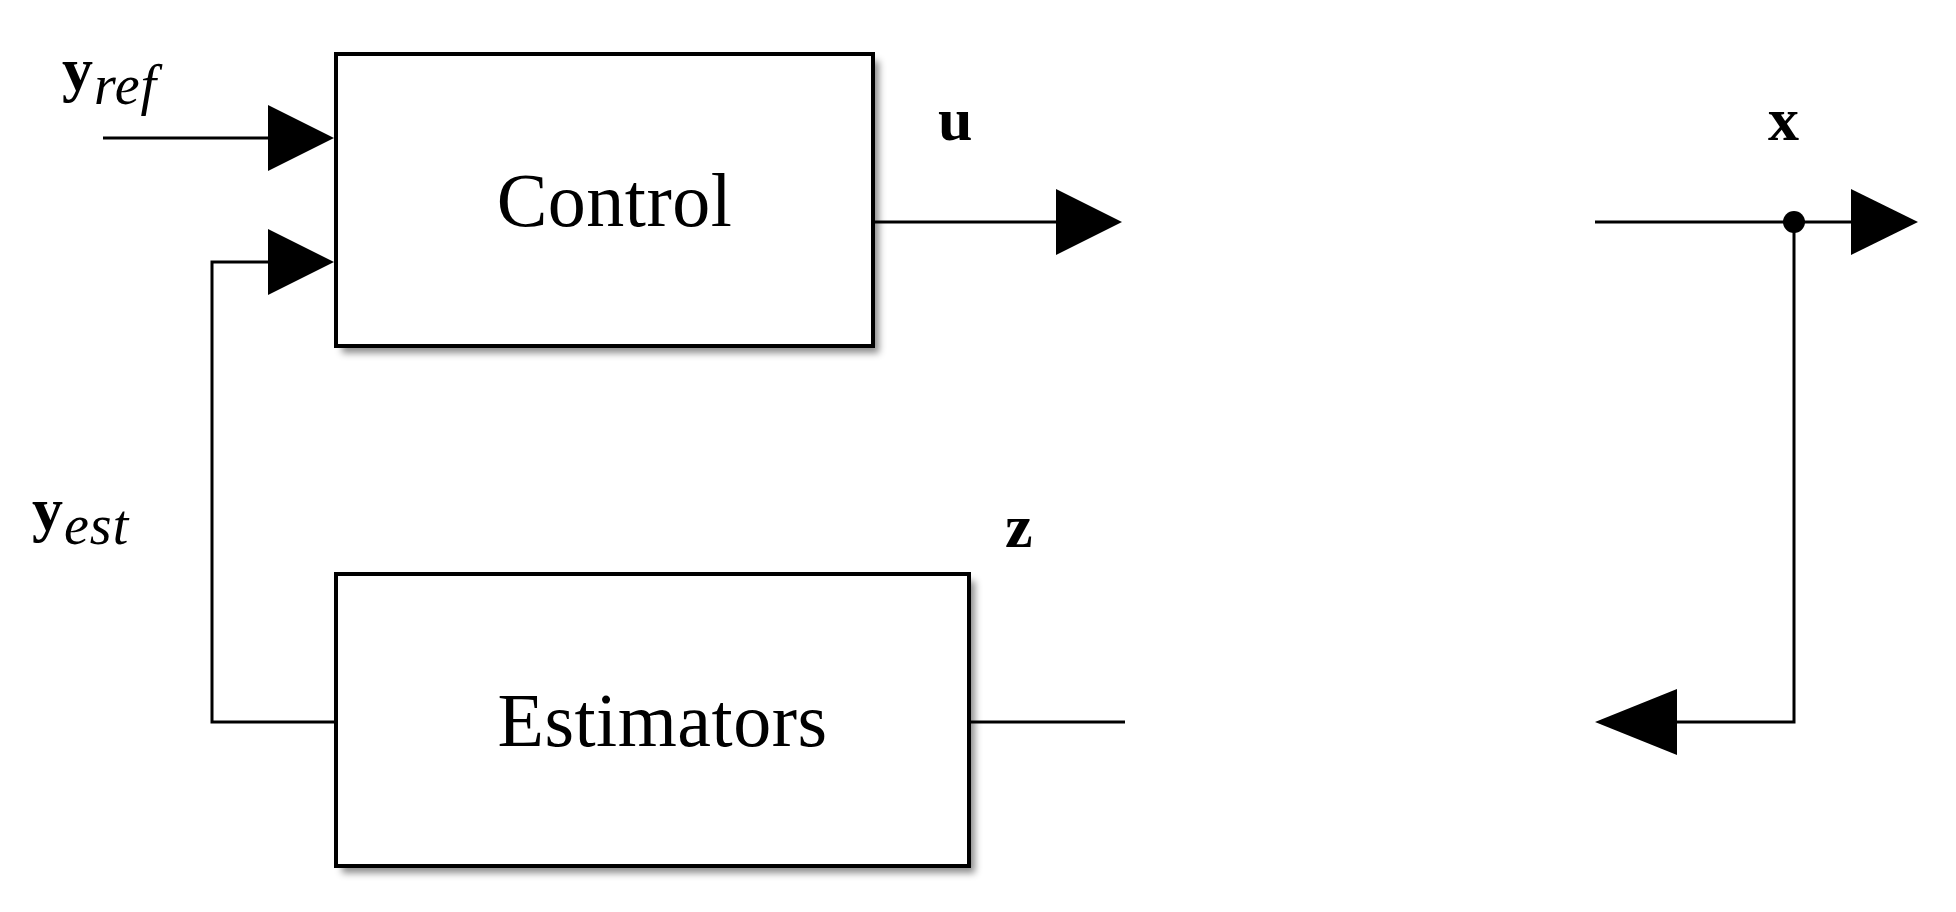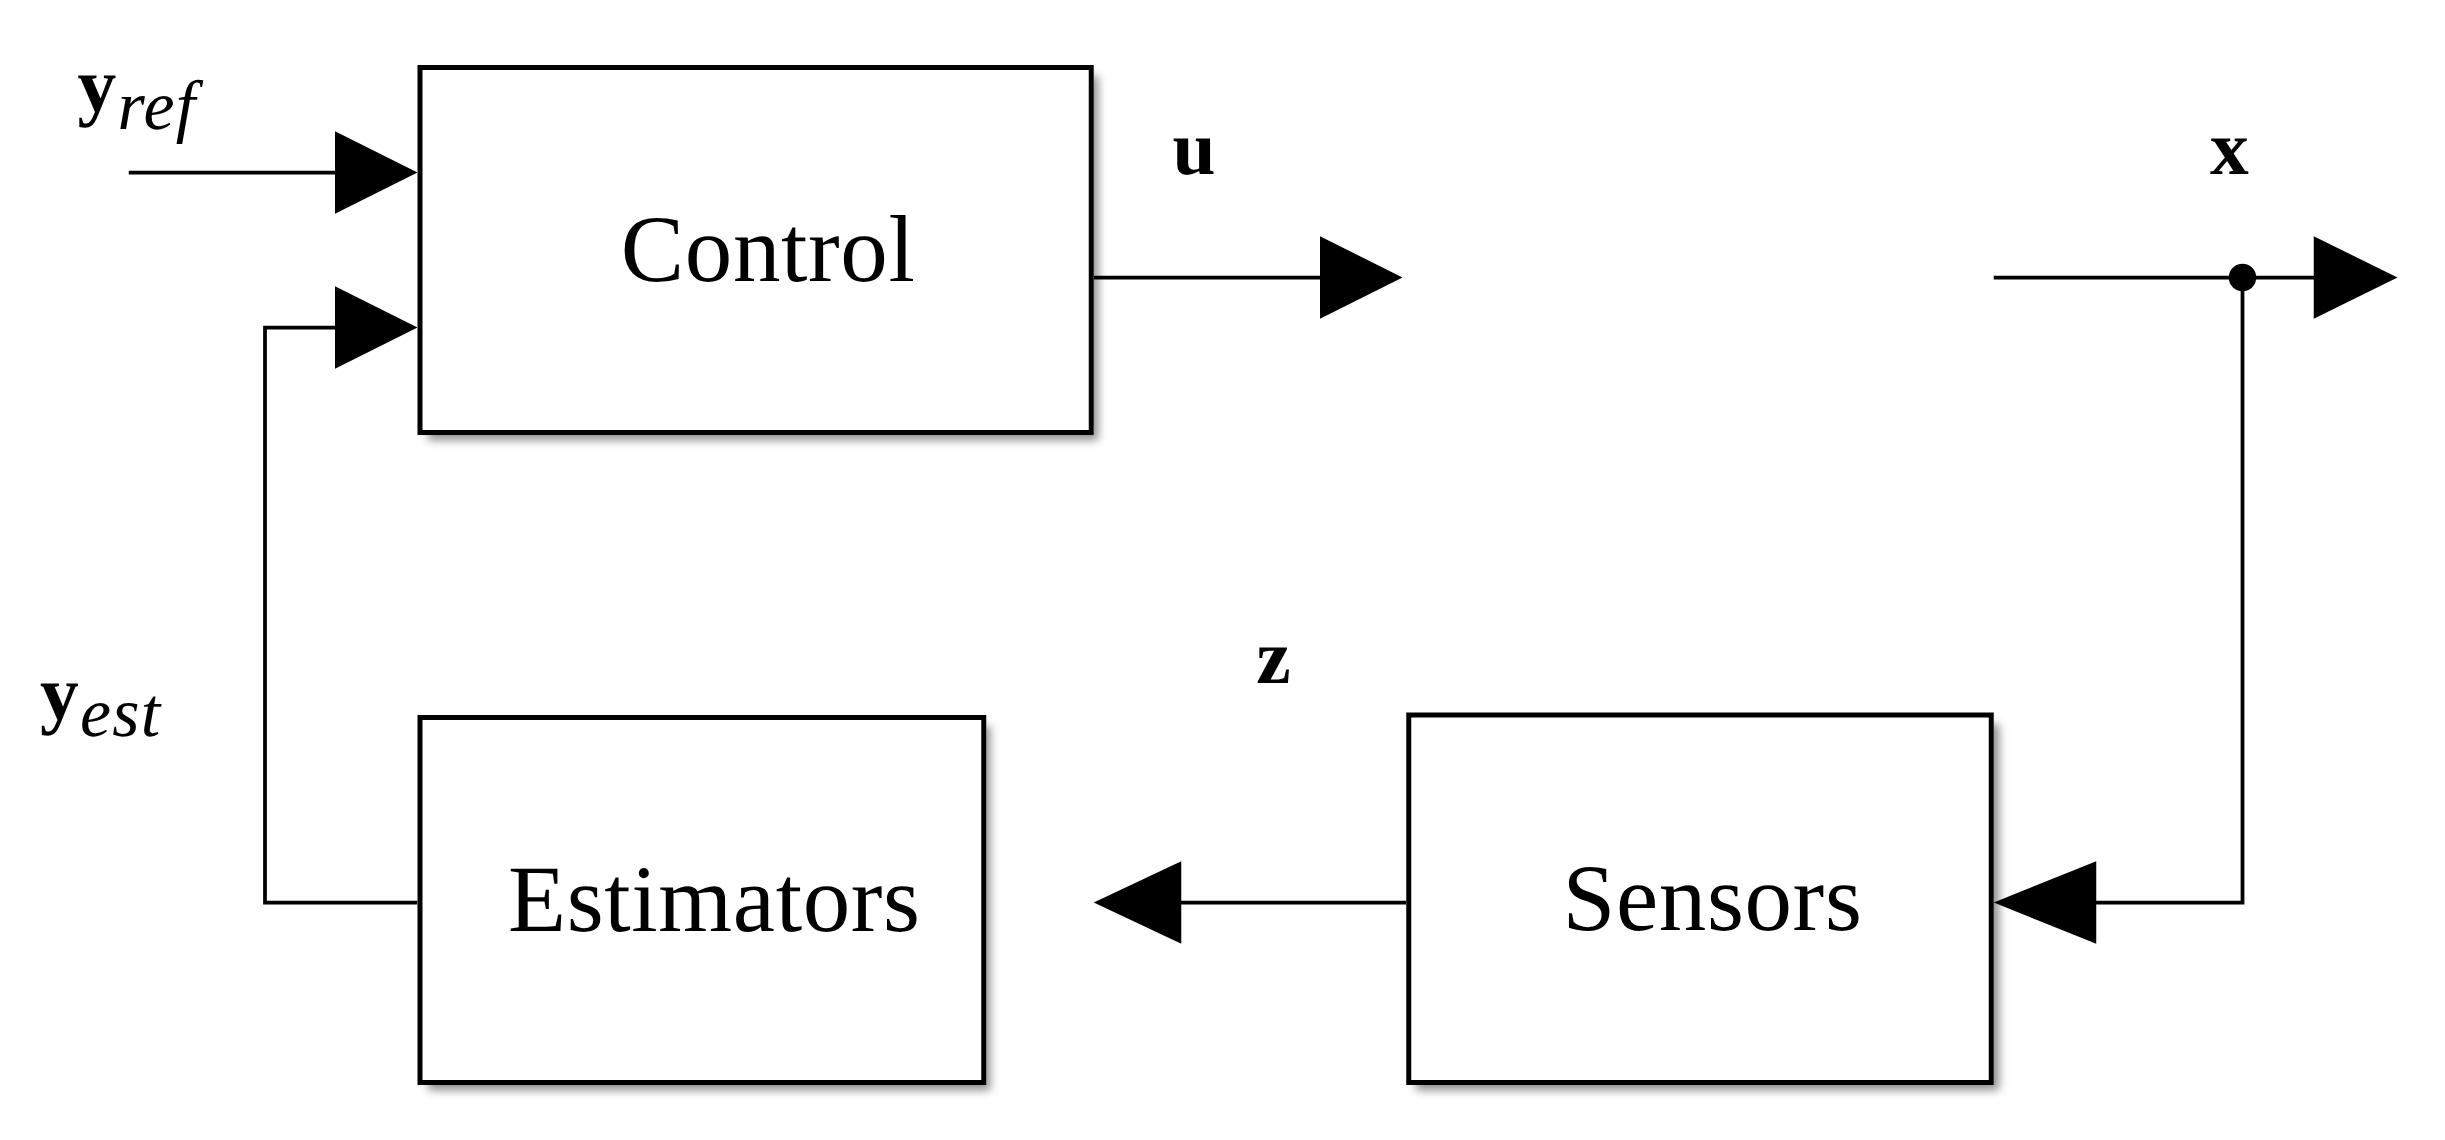--- a/index.html
+++ b/index.html
@@ -41,21 +41,21 @@
     font-family: "Liberation Serif", "DejaVu Serif", serif;
     font-size: 76px;
     font-weight: 400;
     color: #000000;
     line-height: 1;
     white-space: nowrap;
     letter-spacing: 0.5px;
   }
   #block-control   { left: 334px; top:  52px; width: 541px; height: 296px; }
   #block-uav       { left:1122px; top:  68px; width: 473px; height: 304px; }
-  #block-estimators{ left: 334px; top: 572px; width: 455px; height: 296px; }
+  #block-estimators{ left: 334px; top: 572px; width: 637px; height: 296px; }
   #block-sensors   { left:1125px; top: 570px; width: 470px; height: 298px; }
 
   
   .sig-label {
     position: absolute;
     font-family: "Liberation Serif", "DejaVu Serif", serif;
     color: #000000;
     white-space: nowrap;
     line-height: 1;
     user-select: none;
@@ -71,21 +71,21 @@
     font-size: 56px;
     vertical-align: baseline;
     position: relative;
     top: 14px;
     left: 1px;
     letter-spacing: 1px;
   }
   #label-yref { left:  62px; top:  38px; }
   #label-u    { left: 938px; top:  88px; }
   #label-x    { left:1768px; top:  88px; }
-  #label-yest { left:  32px; top: 524px; }
+  #label-yest { left:  32px; top: 478px; }
   #label-z    { left:1005px; top: 495px; }
 </style>
 </head>
 <body>
 
 <div id="diagram-root">
 
   <svg id="diagram-svg" viewBox="0 0 1956 912" aria-hidden="true">
 
     <line x1="103" y1="138" x2="270" y2="138" stroke="#000" stroke-width="3"></line>
@@ -117,23 +117,20 @@
 
   <div class="block" id="block-control">
     <span class="block-label">Control</span>
   </div>
 
 
   <div class="block" id="block-estimators">
     <span class="block-label">Estimators</span>
   </div>
 
-  <div class="block" id="block-sensors">
-    <span class="block-label">Sensors</span>
-  </div>
 
   <div class="sig-label" id="label-yref">
     <span class="sig-main">y</span><span class="sig-sub">ref</span>
   </div>
 
   <div class="sig-label" id="label-u">
     <span class="sig-main">u</span>
   </div>
 
   <div class="sig-label" id="label-x">

